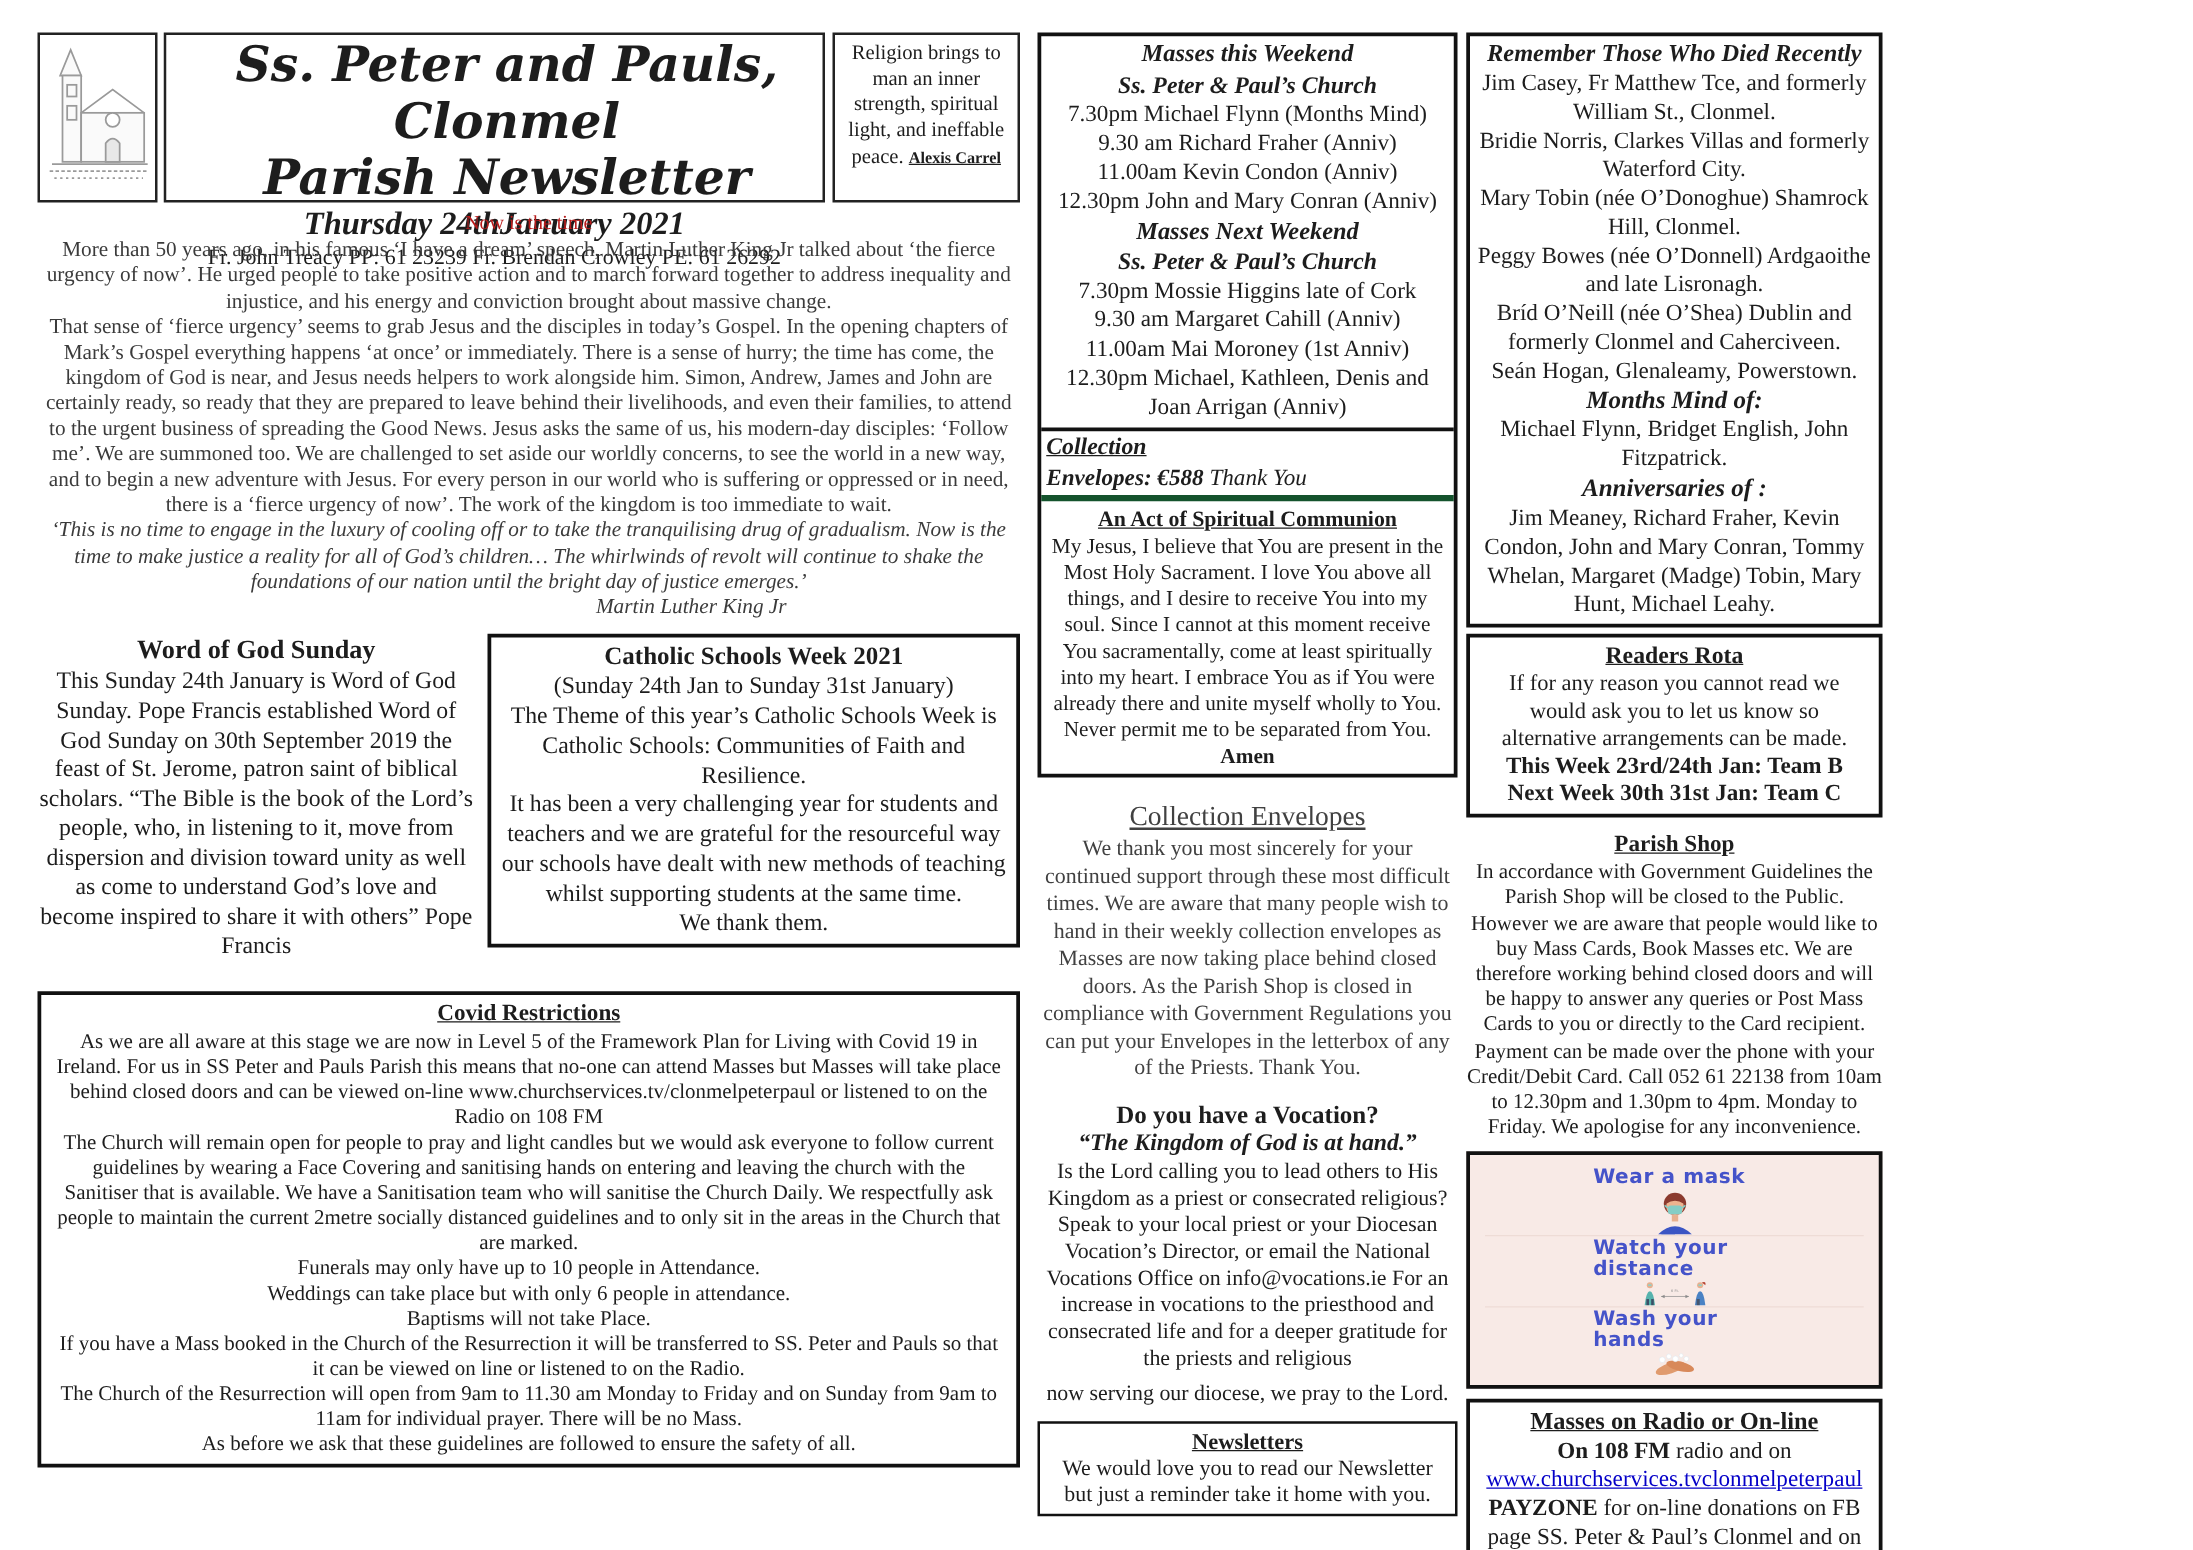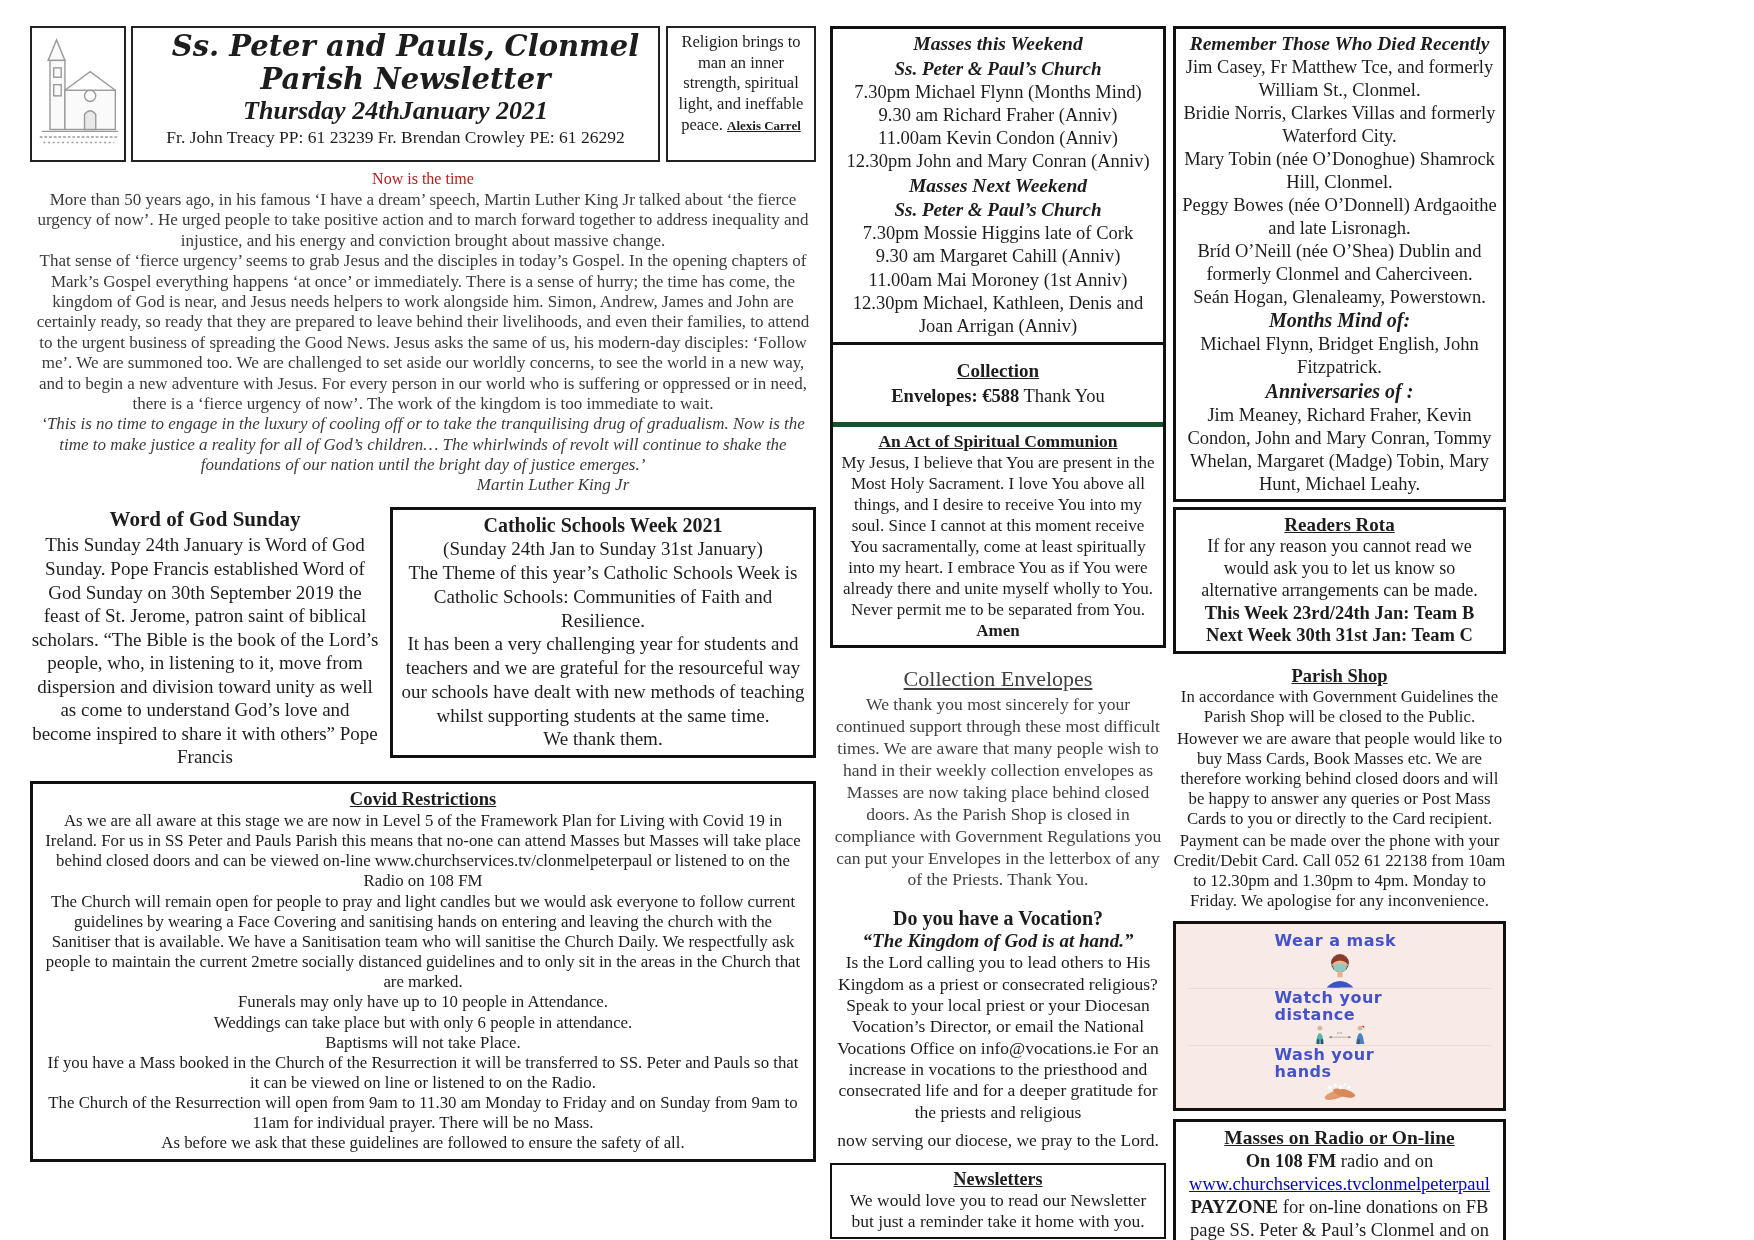--- a/index.html
+++ b/index.html
@@ -10,21 +10,21 @@
   }
   .col{position:absolute;top:26px;}
   .col-left{left:30px;width:786px;}
   .col-mid{left:830px;width:336px;}
   .col-right{left:1173px;width:333px;}
 
   
   .header-row{display:flex;align-items:stretch;height:136px;}
   .church-box{width:92px;border:2px solid #222;margin-right:5px;display:flex;align-items:center;justify-content:center;background:#fff;}
   .title-box{flex:1;border:2px solid #222;text-align:center;padding-top:2px;}
-  .title-script{font-family:"DejaVu Serif", serif;font-style:italic;font-weight:bold;font-size:29px;line-height:1.15;margin-left:20px;}
+  .title-script{font-family:"DejaVu Serif", serif;font-style:italic;font-weight:bold;font-size:39px;line-height:1.15;margin-left:20px;}
   .title-date{font-style:italic;font-weight:bold;font-size:26px;line-height:1.1;}
   .title-contacts{font-size:17.5px;line-height:1.2;margin-top:2px;}
   .religion-box{width:150px;border:2px solid #222;margin-left:6px;text-align:center;font-size:16.5px;line-height:1.25;padding:4px 6px;box-sizing:border-box;}
   .religion-attr{font-weight:bold;text-decoration:underline;font-size:13px;}
 
   
   .now{margin-top:8px;text-align:center;color:#3b3b3b;}
   .now-title{font-weight:normal;font-size:16px;color:#b91c1c;margin-bottom:2px;}
   .now p{margin:0;font-size:17px;line-height:1.2;}
   .now .quote{font-style:italic;}
@@ -33,30 +33,30 @@
   
   .two-col{display:flex;margin-top:12px;align-items:flex-start;}
   .wog{width:350px;text-align:center;}
   .wog-title{font-weight:bold;font-size:21px;margin-bottom:1px;}
   .wog-body{font-size:19px;line-height:1.24;}
   .csw{flex:1;margin-left:10px;border:3px solid #111;padding:4px 8px;text-align:center;}
   .csw-title{font-weight:bold;font-size:20px;}
   .csw-line{font-size:19px;line-height:1.25;}
 
   
-  .covid{margin-top:12px;border:3px solid #111;padding:5px 10px;text-align:center;}
+  .covid{margin-top:24px;border:3px solid #111;padding:5px 10px;text-align:center;}
   .covid-title{font-weight:bold;text-decoration:underline;font-size:18.5px;margin-bottom:1px;}
   .covid-line{font-size:16.8px;line-height:1.2;}
 
   
   .mid-stack{border:3px solid #111;}
   .masses{padding:3px 4px;text-align:center;font-size:18.5px;line-height:1.26;}
   .m-head{font-weight:bold;font-style:italic;font-size:19.5px;}
   .m-church{font-weight:bold;font-style:italic;font-size:19px;}
-  .collection{border-top:3px solid #111;text-align:center;padding:15px 4px;}
+  .collection{border-top:3px solid #111;text-align:left;padding:2px 4px;font-style:italic;}
   .collection-title{font-weight:bold;text-decoration:underline;font-size:19px;}
   .collection-line{font-size:18.5px;margin-top:4px;}
   .collection-line b{font-weight:bold;}
   .act{border-top:5px solid #14532d;padding:4px 8px;text-align:center;}
   .act-title{font-weight:bold;text-decoration:underline;font-size:17.5px;}
   .act-body{font-size:17px;line-height:1.24;}
   .act-body b{font-weight:bold;}
 
   .coll-env{margin-top:18px;text-align:center;color:#414141;}
   .coll-env-title{font-size:22px;text-decoration:underline;margin-bottom:2px;}

